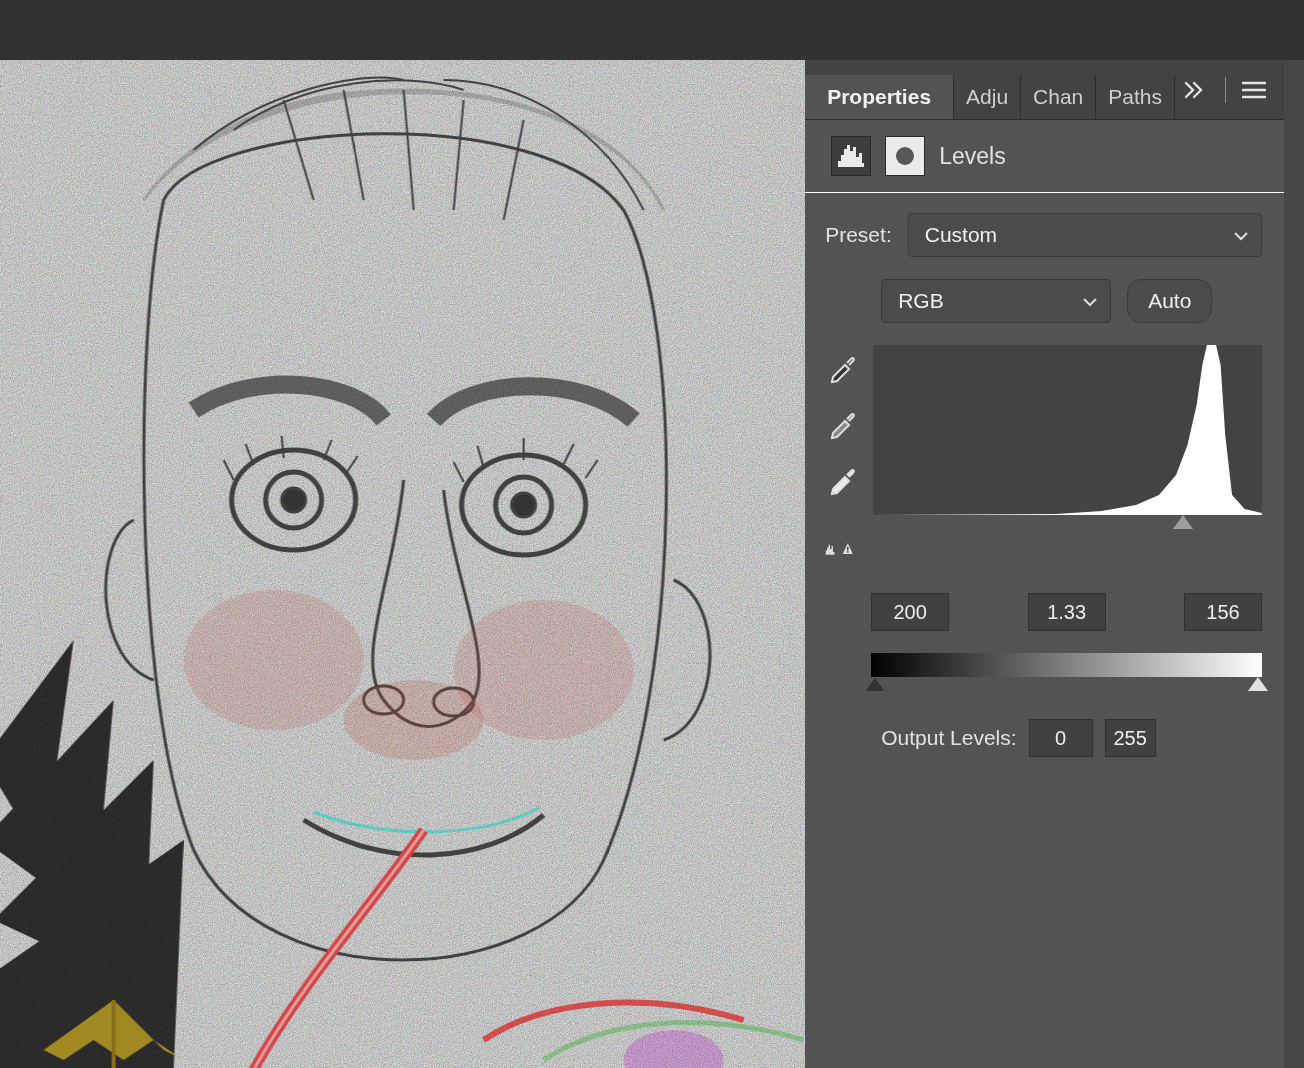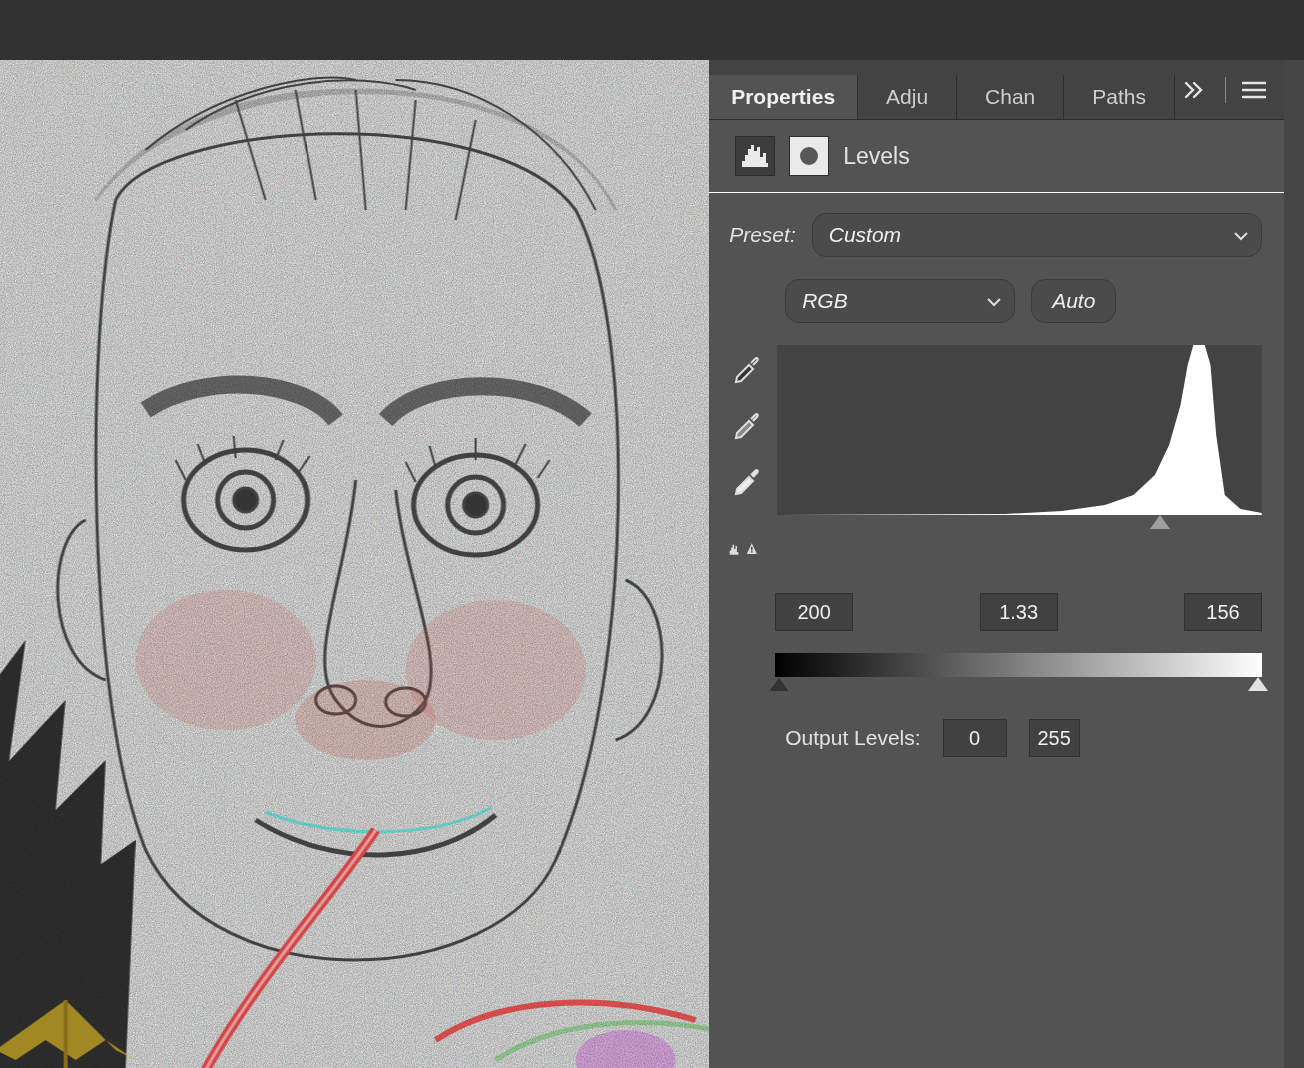--- a/index.html
+++ b/index.html
@@ -55,21 +55,21 @@
     border-right: 1px solid #2d2d2d;
     white-space: nowrap;
     overflow: hidden;
     margin-top: 15px;
   }
   .tab.active {
     background: #535353;
     color: #f0f0f0;
     font-weight: 600;
   }
-  .tab.small { padding: 0 28px; text-align: right; }
+  .tab.small { padding: 0 12px; text-align: right; }
   .tabs-right {
     margin-left: auto;
     display: flex;
     align-items: center;
     gap: 14px;
     padding: 0 16px 0 8px;
   }
   .icon-btn {
     width: 28px; height: 28px;
     display: flex; align-items: center; justify-content: center;
@@ -88,26 +88,26 @@
     border: 1px solid #2b2b2b;
     display: flex; align-items: center; justify-content: center;
   }
   .content {
     padding: 20px 22px 20px 20px;
     display: flex;
     flex-direction: column;
     gap: 22px;
     overflow-y: auto;
   }
-  .row { display: flex; align-items: center; gap: 16px; font-style: italic; }
+  .row { display: flex; align-items: center; gap: 16px; }
   .label { color: #e2e2e2; }
   .select {
     background: #4b4b4b;
     border: 1px solid #3a3a3a;
-    border-radius: 14px;
+    border-radius: 4px;
     height: 44px;
     display: flex;
     align-items: center;
     padding: 0 40px 0 16px;
     color: #eee;
     position: relative;
     flex: 1;
     min-width: 0;
   }
   .select .chev {
@@ -166,21 +166,21 @@
     font-size: 20px;
   }
   .gradient-bar {
     height: 24px;
     background: linear-gradient(to right, #000, #fff);
     position: relative;
     margin-left: 46px;
   }
   .gradient-track { height: 20px; position: relative; margin-left: 46px; }
   .out-row {
-    display:flex; align-items:center; gap:22px;
+    display:flex; align-items:center; gap:12px;
     padding-left: 56px;
   }
   .scrollbar {
     width: 20px;
     background: #464646;
   }
   .panel-wrap { display:flex; flex:1; min-height:0; }
   .calc-icon { width:28px; height:28px; color:#ddd; margin-top:auto; }
 </style>
 </head>

